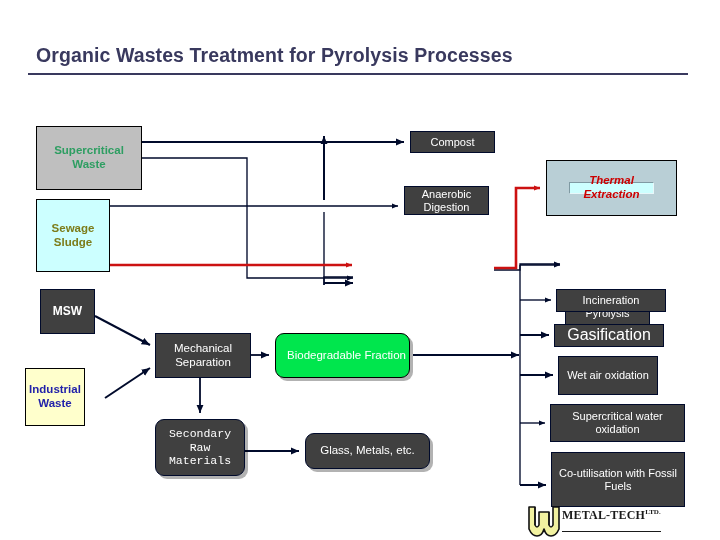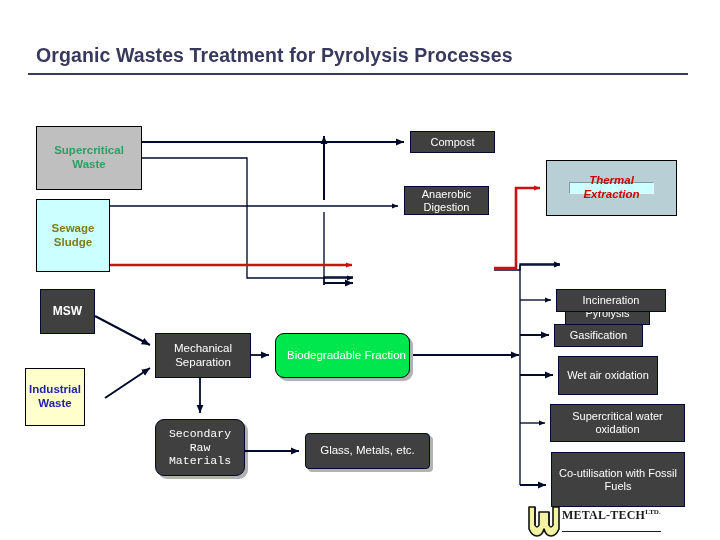--- a/index.html
+++ b/index.html
@@ -60,36 +60,36 @@
     border-top:1px solid #7f9aa3;border-left:1px solid #7f9aa3;
     border-right:1px solid #e8f7fa;border-bottom:1px solid #e8f7fa;
     display:flex;align-items:center;justify-content:center;
     color:#cc0000;font-weight:bold;font-style:italic;font-size:11.5px;
     text-align:center;line-height:1.2;
   }
 
   
   #box-pyrolysis{left:565px;top:254px;width:85px;height:23px;font-size:11px;margin-top:48px;}
   #box-incineration{left:556px;top:289px;width:110px;height:23px;font-size:11px;}
-  #box-gasification{left:554px;top:324px;width:89px;height:23px;font-size:11px;}
+  #box-gasification{left:554px;top:324px;width:110px;height:23px;font-size:16px;}
   #box-wetair{left:558px;top:356px;width:100px;height:39px;font-size:11px;}
   #box-supercritical{left:550px;top:404px;width:135px;height:38px;font-size:11px;}
   #box-coutil{left:551px;top:452px;width:134px;height:55px;font-size:11px;}
 
   
   #box-mechsep{left:155px;top:333px;width:96px;height:45px;font-size:11.5px;}
   #box-biodeg{left:275px;top:333px;width:135px;height:45px;
     background:#00e64d;color:#ffffff;border:1px solid #000000;
     border-radius:9px;font-size:11.5px;
     box-shadow:3px 3px 0 rgba(0,0,0,.30);padding-left:8px;}
   #box-secondary{left:155px;top:419px;width:90px;height:57px;
     border-radius:9px;font-size:11.5px;
     box-shadow:3px 3px 0 rgba(0,0,0,.30);font-family:Liberation Mono, monospace;}
   #box-glass{left:305px;top:433px;width:125px;height:36px;
-    border-radius:4px;font-size:11.5px;
+    border-radius:9px;font-size:11.5px;
     box-shadow:3px 3px 0 rgba(0,0,0,.30);}
 
   
   #wires{position:absolute;left:0;top:0;width:720px;height:540px;}
 
   
   #logo{position:absolute;left:526px;top:503px;width:150px;height:35px;}
   #logo-text{position:absolute;left:562px;top:508px;
     font-family:"Liberation Serif", serif;font-weight:bold;font-size:12px;
     color:#1a1a1a;letter-spacing:.2px;white-space:nowrap;

